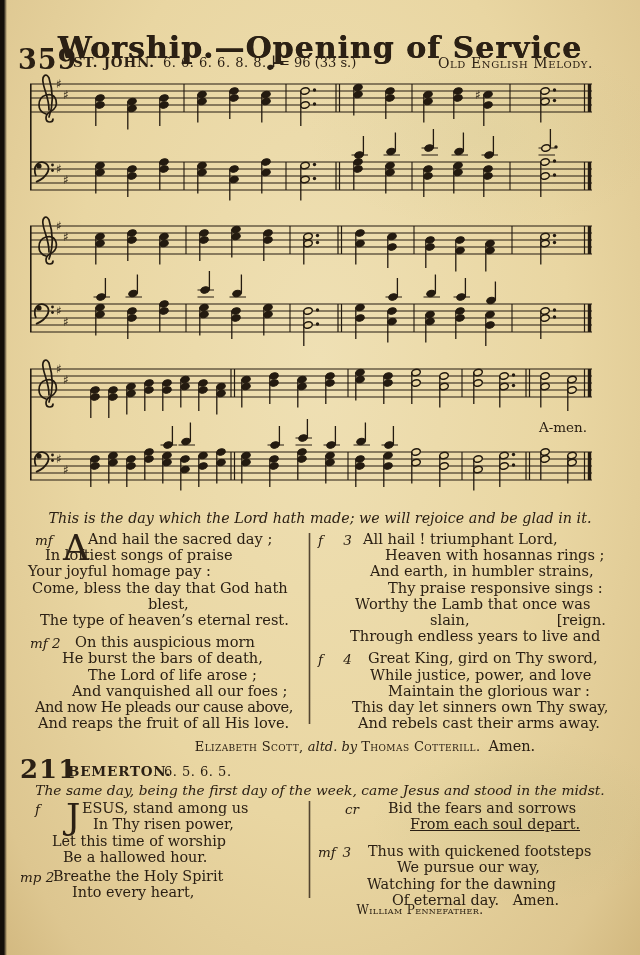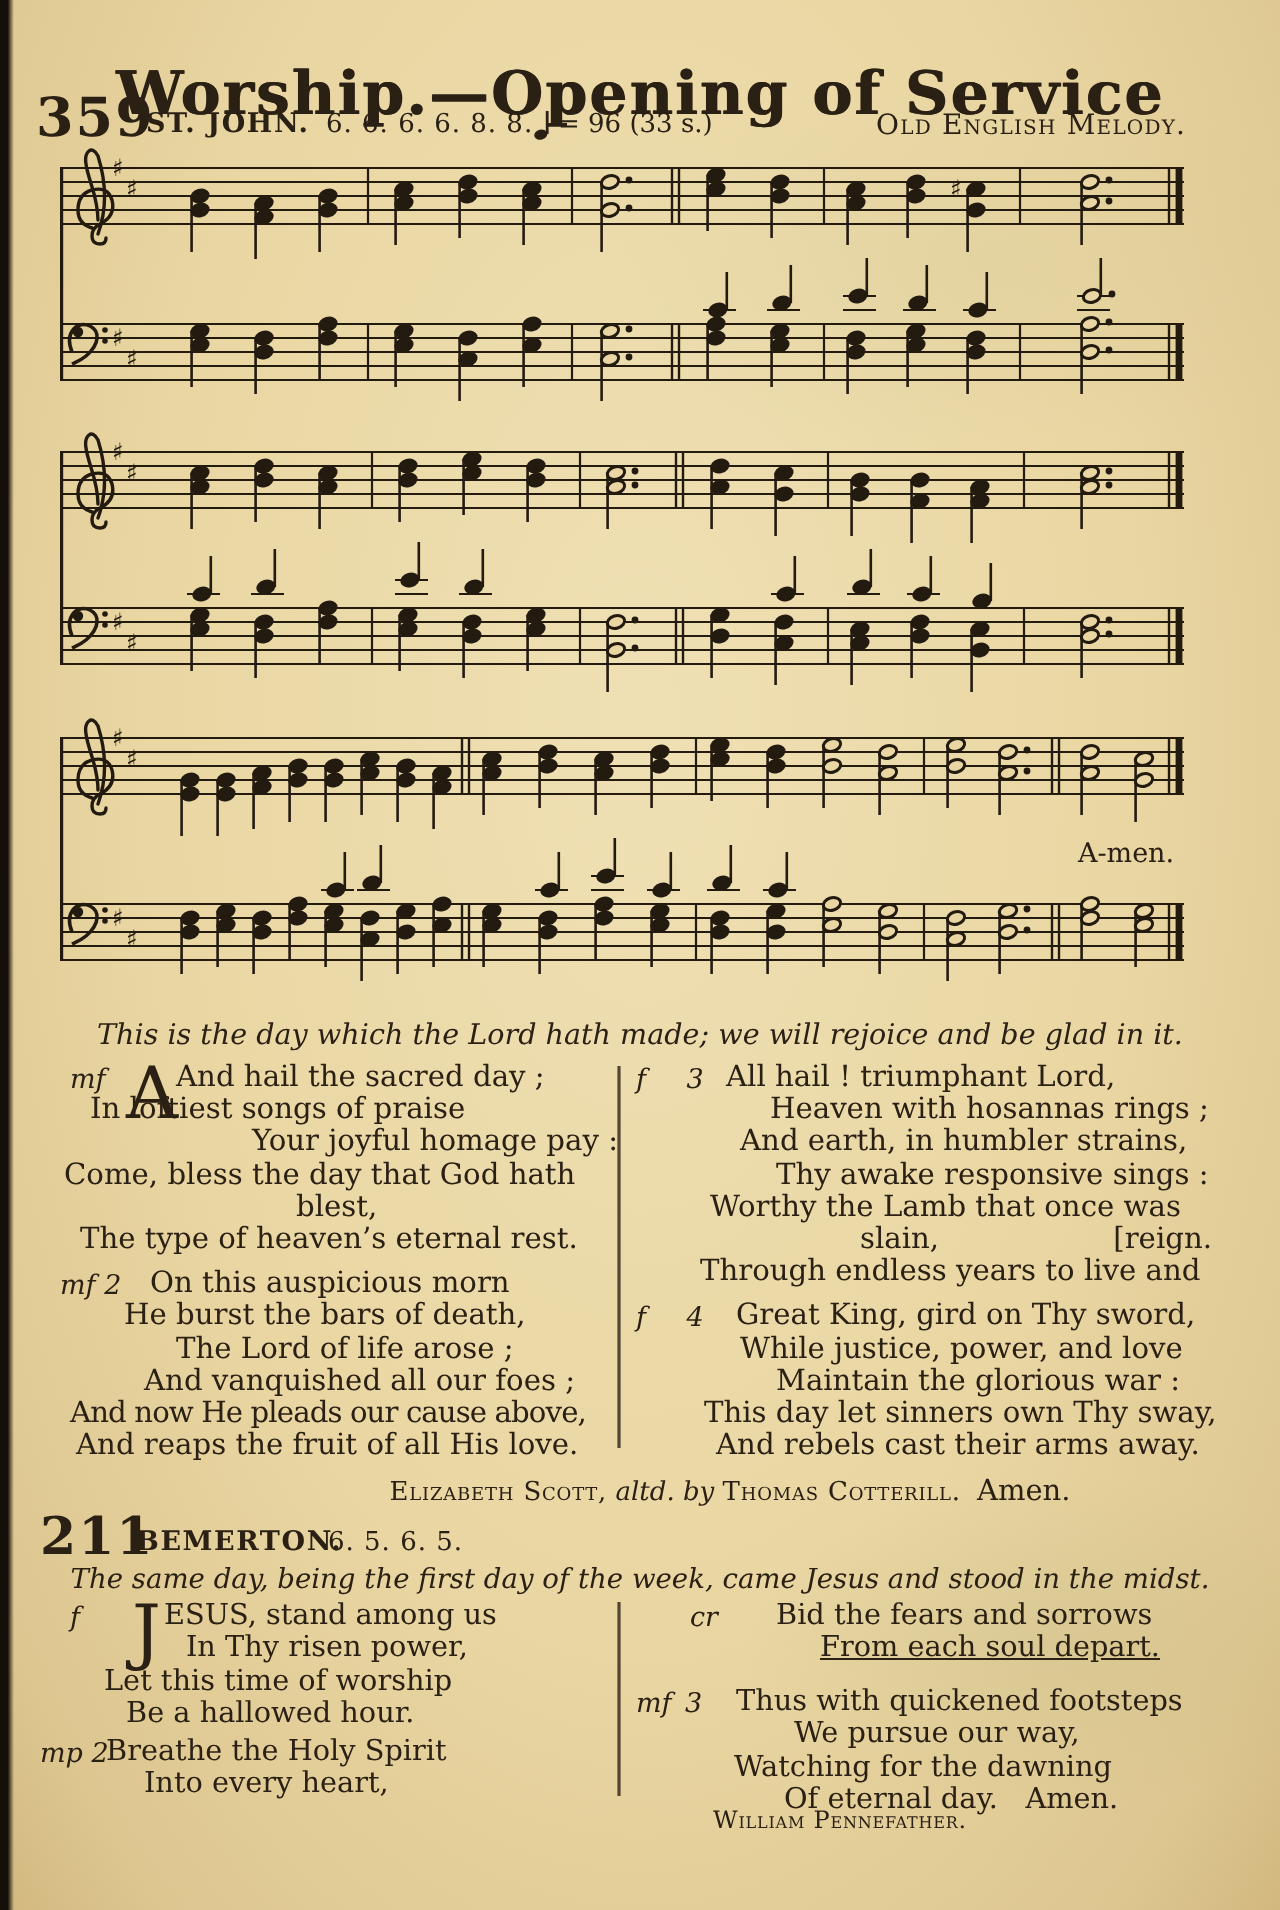--- a/index.html
+++ b/index.html
@@ -576,42 +576,42 @@
   <div class="amen-label">A-men.</div>
 
   <div class="scripture s359">This is the day which the Lord hath made; we will rejoice and be glad in it.</div>
 
   <div class="col col-l359">
       <div class="verse">
         <span class="marker" style="left: 7px;">mf</span>
         <span class="dropcap" style="left: 35px;">A</span>
         <div class="line" style="margin-left: 60px;">And hail the sacred day ;</div>
         <div class="line" style="margin-left: 17px;">In loftiest songs of praise</div>
-        <div class="line" style=" text-align: right;">Your joyful homage pay :</div>
+        <div class="line" style="">Your joyful homage pay :</div>
         <div class="line" style="margin-left: 4px;">Come, bless the day that God hath</div>
         <div class="line" style="margin-left: 120px;">blest,</div>
         <div class="line" style="margin-left: 12px;">The type of heaven’s eternal rest.</div>
       </div>
       <div class="verse">
         <span class="marker" style="left: 2px;">mf 2</span>
         <div class="line" style="margin-left: 47px;">On this auspicious morn</div>
         <div class="line" style="margin-left: 34px;">He burst the bars of death,</div>
         <div class="line" style="margin-left: 60px;">The Lord of life arose ;</div>
         <div class="line" style="margin-left: 44px;">And vanquished all our foes ;</div>
         <div class="line tight" style="margin-left: 7px;">And now He pleads our cause above,</div>
         <div class="line" style="margin-left: 10px;">And reaps the fruit of all His love.</div>
       </div>
     </div>
   <div class="col col-r359">
       <div class="verse">
         <span class="marker" style="left: 4px;">f   3</span>
         <div class="line" style="margin-left: 49px;">All hail ! triumphant Lord,</div>
         <div class="line" style="margin-left: 71px;">Heaven with hosannas rings ;</div>
         <div class="line" style="margin-left: 56px;">And earth, in humbler strains,</div>
-        <div class="line" style="margin-left: 74px;">Thy awake responsive sings :</div>
+        <div class="line" style="margin-left: 74px;">Thy praise responsive sings :</div>
         <div class="line" style="margin-left: 41px;">Worthy the Lamb that once was</div>
         <div class="line split" style="padding-left: 116px;">
           <span>slain,</span>
           <span>[reign.</span>
         </div>
         <div class="line" style="margin-left: 36px;">Through endless years to live and</div>
       </div>
       <div class="verse">
         <span class="marker" style="left: 4px;">f   4</span>
         <div class="line" style="margin-left: 54px;">Great King, gird on Thy sword,</div>

